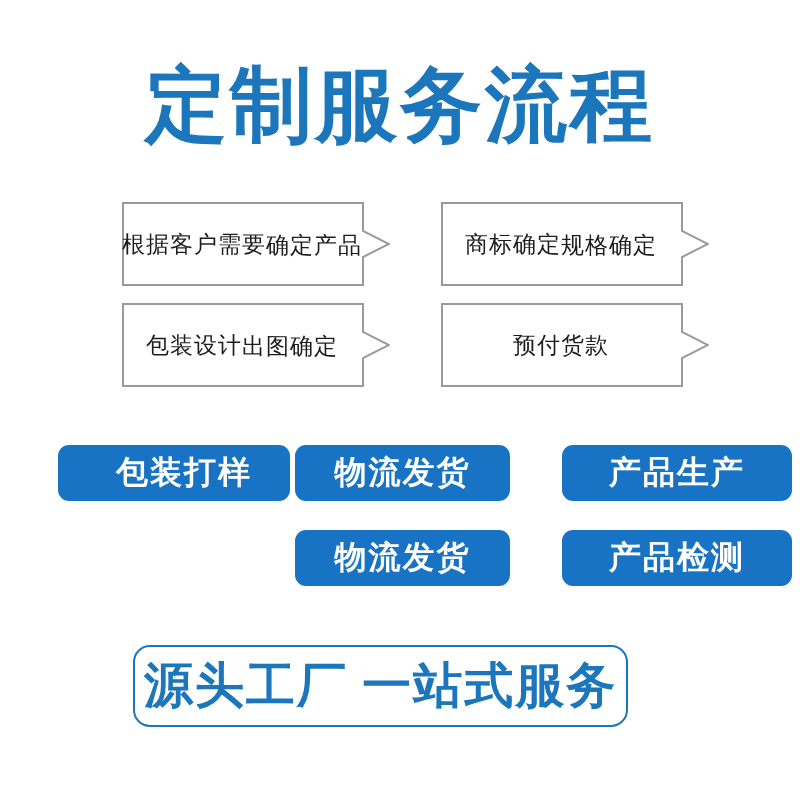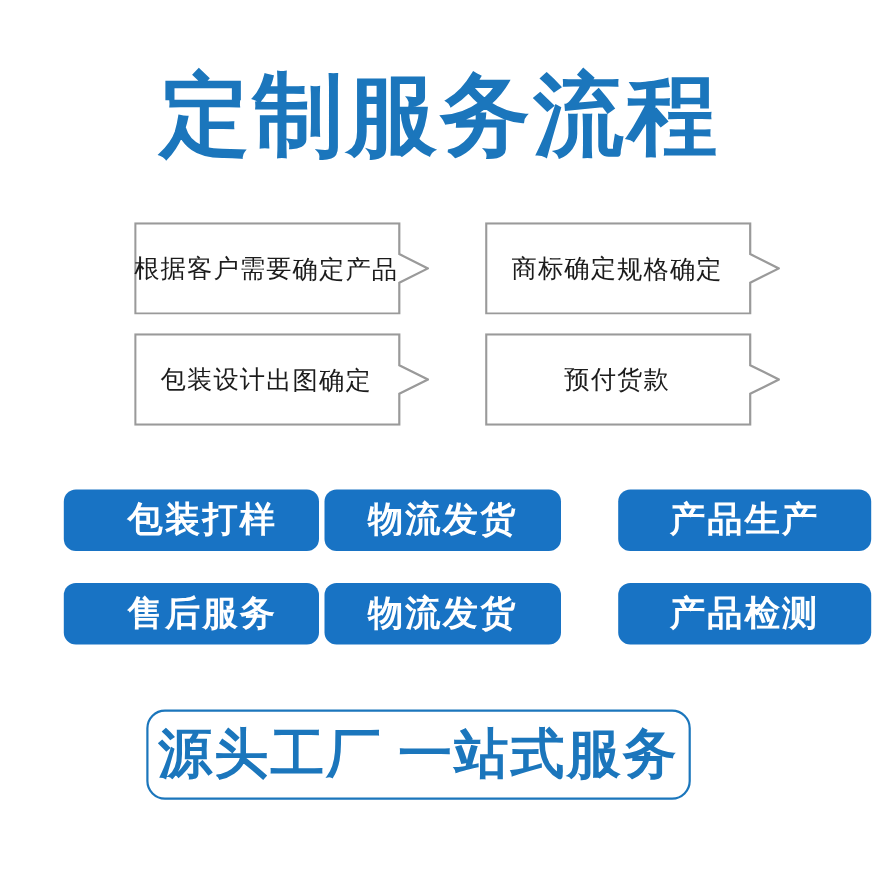--- a/index.html
+++ b/index.html
@@ -188,23 +188,20 @@
 
   <div class="pill row0 col0">
     <span>包装打样</span>
   </div>
   <div class="pill row0 col1">
     <span>物流发货</span>
   </div>
   <div class="pill row0 col2">
     <span>产品生产</span>
   </div>
-  <div class="pill row1 col0">
-    <span>售后服务</span>
-  </div>
   <div class="pill row1 col1">
     <span>物流发货</span>
   </div>
   <div class="pill row1 col2">
     <span>产品检测</span>
   </div>
 
   <div class="banner">
     <span class="banner-text">源头工厂 一站式服务</span>
   </div>

